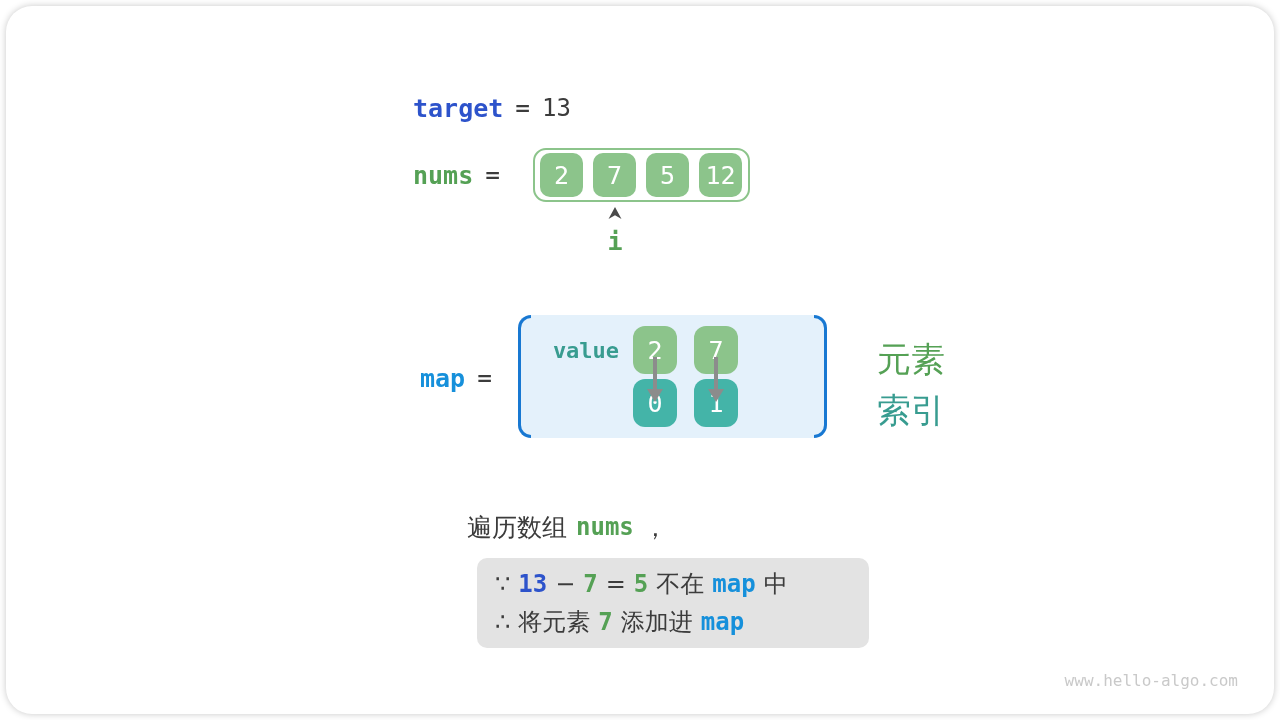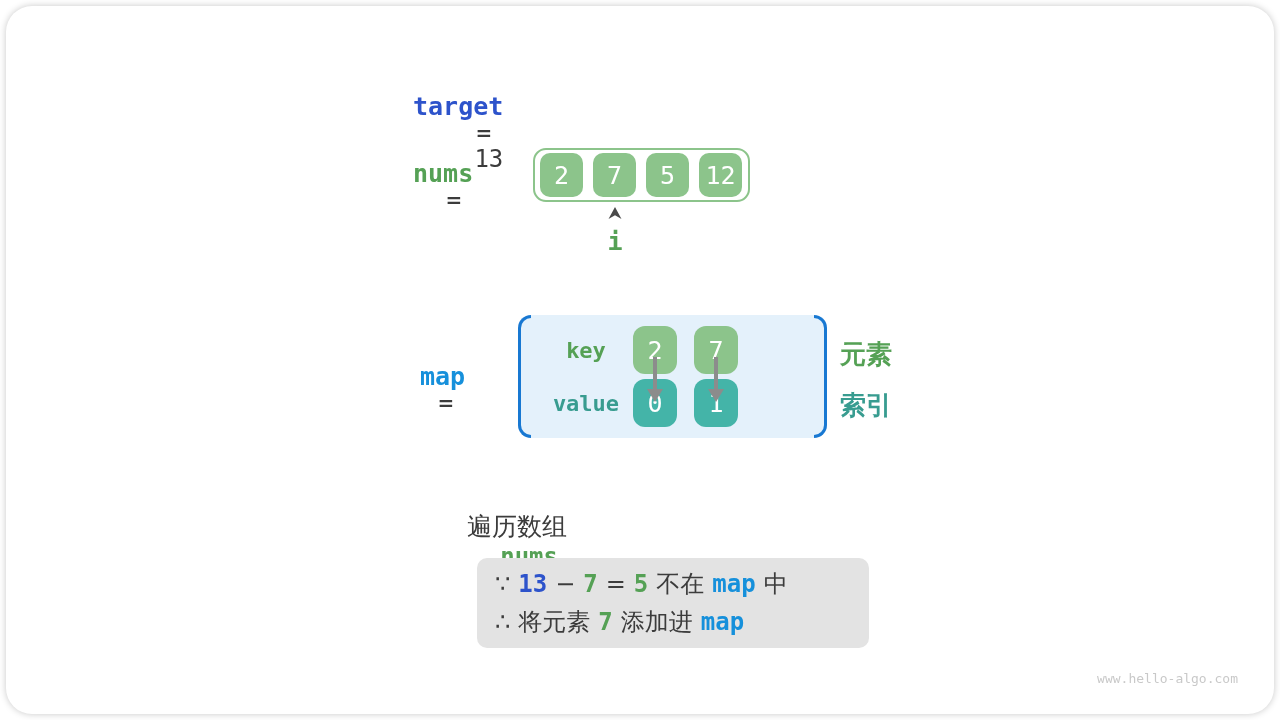--- a/index.html
+++ b/index.html
@@ -6,21 +6,21 @@
   * { box-sizing: border-box; }
   body { font-family: "DejaVu Sans", "Liberation Sans", sans-serif; color: var(--dark_text); }
 
   .stage { position: relative; width: 1280px; height: 720px; overflow: hidden; }
   .card {
     position: absolute; inset: 6px; background: #ffffff;
     border-radius: 26px; box-shadow: 0 0 7px rgba(0,0,0,0.22);
   }
 
   
-  .row { position: absolute; display: flex; align-items: flex-end; flex-direction: column; }
+  .row { position: absolute; display: flex; align-items: center; }
   .op { font-weight: 700; font-size: 20px; color: var(--dark_text); margin: 0 11px; }
 
   .target-row { left: 413px; top: 92px; height: 32px; }
   .target-label { font-family: "DejaVu Sans Mono", monospace; font-weight: 700; font-size: 25px; color: var(--royal_blue); }
   .target-value { font-family: "DejaVu Sans Mono", monospace; font-size: 24px; color: var(--dark_text); }
 
   .nums-label-row { left: 413px; top: 159px; height: 32px; }
   .nums-label { font-family: "DejaVu Sans Mono", monospace; font-weight: 700; font-size: 25px; color: var(--green_text); }
 
   
@@ -75,21 +75,21 @@
     position: absolute; left: 50%; transform: translateX(-50%); top: 31px;
     width: 16px; height: 46px; display: flex; flex-direction: column; align-items: center; z-index: 2;
   }
   .arrow-line { width: 4px; height: 33px; background: var(--arrow_gray); }
   .arrow-head {
     width: 0; height: 0; margin-top: -1px;
     border-left: 8px solid transparent; border-right: 8px solid transparent;
     border-top: 13px solid var(--arrow_gray);
   }
 
-  .element-label, .index-label { position: absolute; left: 840px; font-weight: 700; font-size: 26px; }
+  .element-label, .index-label { position: absolute; left: 877px; font-weight: 400; font-size: 34px; }
   .element-label { top: 337px; color: var(--green_text); }
   .index-label   { top: 388px; color: var(--teal_text); }
 
   
   .caption-row { left: 467px; top: 510px; height: 34px; font-size: 25px; color: var(--dark_text); }
   .caption-code { font-family: "DejaVu Sans Mono", monospace; font-weight: 700; font-size: 24px; color: var(--green_text); margin: 0 9px; }
 
   .note-box {
     position: absolute; left: 477px; top: 558px; width: 392px; height: 90px;
     background: var(--note_bg); border-radius: 10px;
@@ -99,21 +99,21 @@
   .note-line { display: flex; align-items: center; font-size: 24px; line-height: 30px; }
   .seg { margin: 0 4px; }
   .seg:first-child { margin-left: 0; }
   .s-dark  { color: var(--dark_text); }
   .s-royal { color: var(--royal_blue);  font-weight: 700; font-family: "DejaVu Sans Mono", monospace; }
   .s-green { color: var(--green_text);  font-weight: 700; font-family: "DejaVu Sans Mono", monospace; }
   .s-blue  { color: var(--bright_blue); font-weight: 700; font-family: "DejaVu Sans Mono", monospace; }
 
   .watermark {
     position: absolute; right: 42px; top: 671px;
-    font-family: "DejaVu Sans Mono", monospace; font-size: 13px; color: var(--watermark_gray);
+    font-family: "DejaVu Sans Mono", monospace; font-size: 16px; color: var(--watermark_gray);
   }
 </style>
 </head>
 <body>
 
 <div class="stage">
   <div class="card"></div>
 
   <div class="row target-row">
     <span class="target-label">target</span>
@@ -140,21 +140,20 @@
   <div class="row map-label-row">
     <span class="map-label">map</span>
     <span class="op">=</span>
   </div>
 
   <div class="map-wrap">
     <div class="bracket bracket-left"></div>
     <div class="bracket bracket-right"></div>
     <div class="map-body">
       <div class="map-labels">
-        <div class="map-label-cell key-label">key</div>
         <div class="map-label-cell value-label">value</div>
       </div>
       <div class="map-entries">
           <div class="map-entry">
             <div class="cell key-cell">2</div>
             <div class="map-arrow">
               <span class="arrow-line"></span>
               <span class="arrow-head"></span>
             </div>
             <div class="cell val-cell">0</div>

